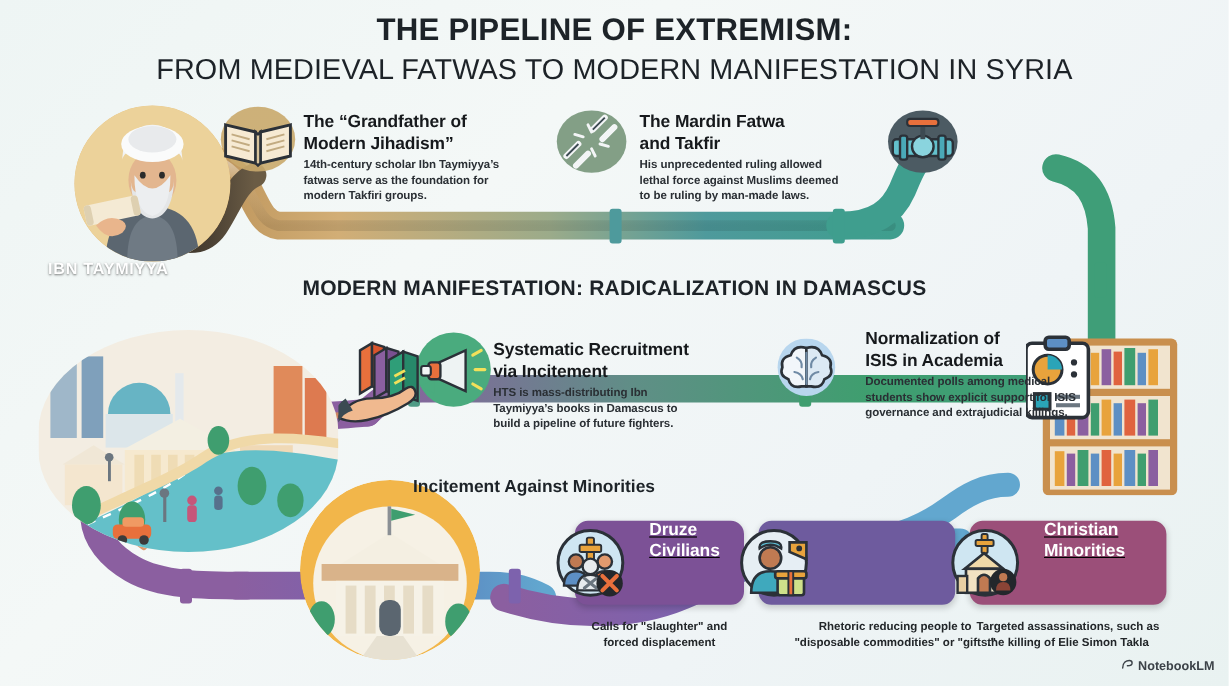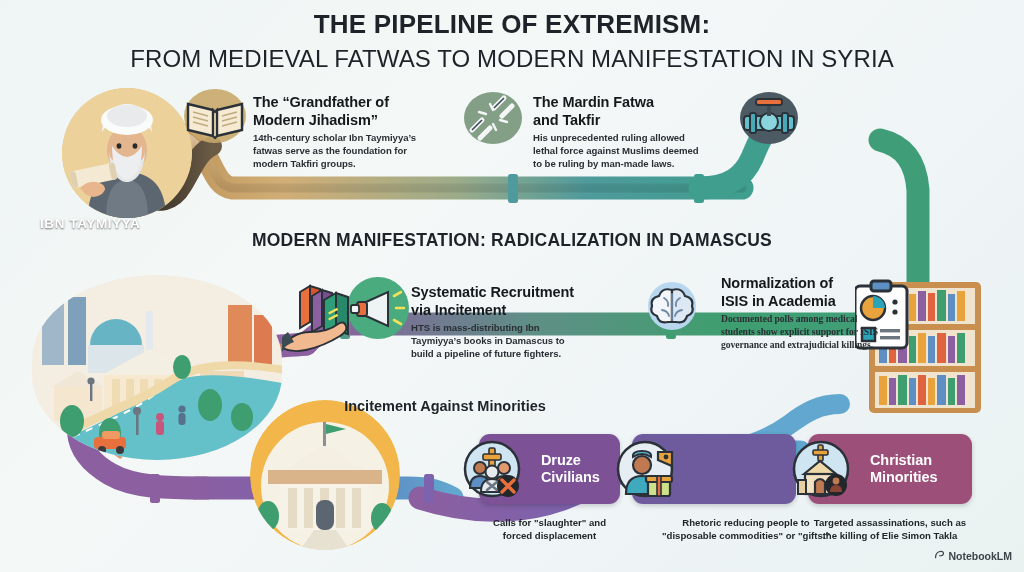--- a/index.html
+++ b/index.html
@@ -85,22 +85,23 @@
   
   .library {
     position: absolute; left: 855px; top: 278px;
     width: 130px; height: 135px; z-index: 21; overflow: hidden;
   }
 
   
   .mcard {
     position: absolute; z-index: 29;
     border-radius: 11px; height: 70px;
-    display: flex; align-items: center; padding-left: 62px;
+    display: flex; padding-left: 62px;
     box-shadow: 0 2px 5px rgba(0,0,0,.18);
+    text-decoration: underline;
   }
   .mcard-label {
     color: #ffffff; font-size: 14.5px; font-weight: bold;
     line-height: 1.16; letter-spacing: -.1px;
   }
   .mcard-icon {
     position: absolute; left: -16px; top: 6px;
     width: 58px; height: 58px; z-index: 31;
   }
   .mcaption {
@@ -477,21 +478,21 @@
     <div class="node-h" style="white-space: pre-line;">Systematic Recruitment
 via Incitement</div>
     <div class="node-p" style="white-space: pre-line;">HTS is mass-distributing Ibn
 Taymiyya’s books in Damascus to
 build a pipeline of future fighters.</div>
   </div>
 
   <div class="node" style="left:696px; top:275px; width:222px;margin-left:25px;">
     <div class="node-h" style="white-space: pre-line;">Normalization of
 ISIS in Academia</div>
-    <div class="node-p" style="white-space: pre-line; font-family: Liberation Serif, serif;">Documented polls among medical
+    <div class="node-p" style="white-space: pre-line;">Documented polls among medical
 students show explicit support for ISIS
 governance and extrajudicial killings.</div>
   </div>
 
   <div class="mcard" style="left:479px; top:434px; width:141px; background:#7c5196;">
     <div class="mcard-icon">
       <svg viewBox="0 0 58 58" width="58" height="58">
         <circle cx="29" cy="29" r="27" fill="#cfe6f2" stroke="#2b3138" stroke-width="2.5"></circle>
         <rect x="26" y="8" width="6" height="20" rx="1.5" fill="#e8a33c" stroke="#2b3138" stroke-width="1.6"></rect>
         <rect x="20" y="14" width="18" height="6" rx="1.5" fill="#e8a33c" stroke="#2b3138" stroke-width="1.6"></rect>

